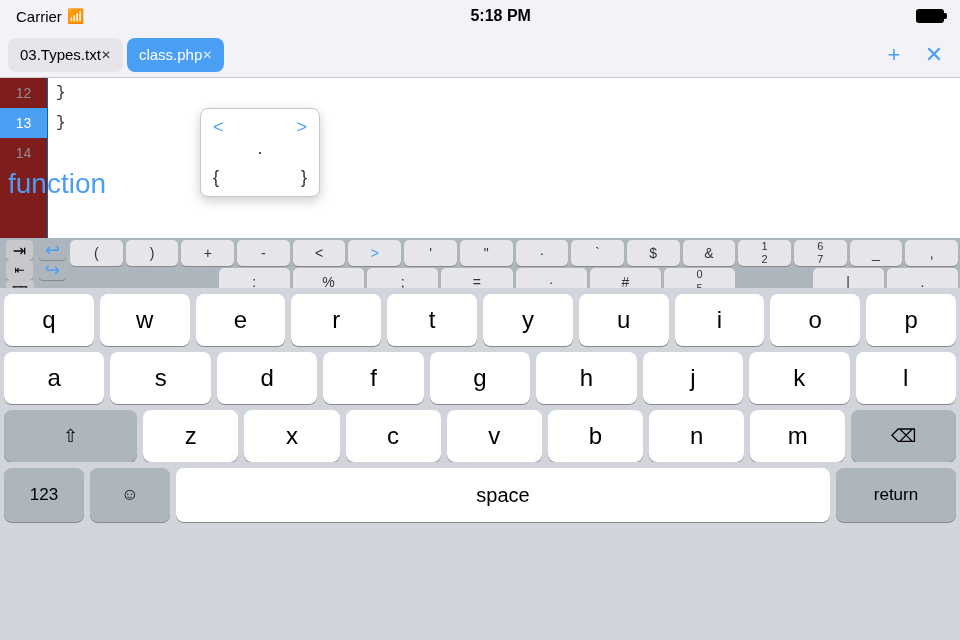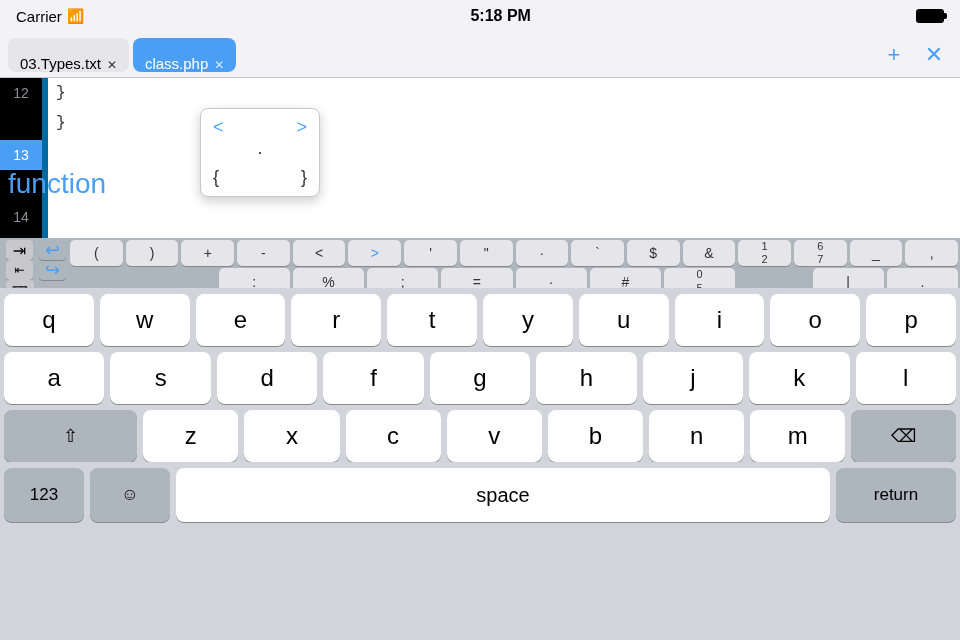--- a/index.html
+++ b/index.html
@@ -58,22 +58,21 @@
       align-items: center;
       border-bottom: 1px solid #c8c8cc;
       padding: 0 8px;
       gap: 4px;
     }
     .tab {
       height: 34px;
       padding: 0 12px;
       border-radius: 8px;
       display: flex;
-      align-items: flex-end;
-      gap: 6px;
+      align-items: center;
       font-size: 15px;
       cursor: pointer;
     }
     .tab.inactive {
       background: #e5e5ea;
     }
     .tab.active {
       background: #4a9ff5;
       color: #fff;
     }
@@ -94,27 +93,26 @@
     
     .editor-area {
       background: #ffffff;
       flex: 1;
       position: relative;
       display: flex;
       max-height: 160px;
     }
 
     .line-numbers {
-      background: #000000;
+      background: #7f1d1d;
       min-width: 48px;
       padding: 0;
       display: flex;
       flex-direction: column;
-      border-right: 6px solid #0369a1;
-      gap: 32px;
+      border-right: 1px solid #0369a1;
     }
     .line-num {
       height: 30px;
       display: flex;
       align-items: center;
       justify-content: center;
       font-size: 14px;
       color: #8e8e93;
     }
     .line-num.active {

